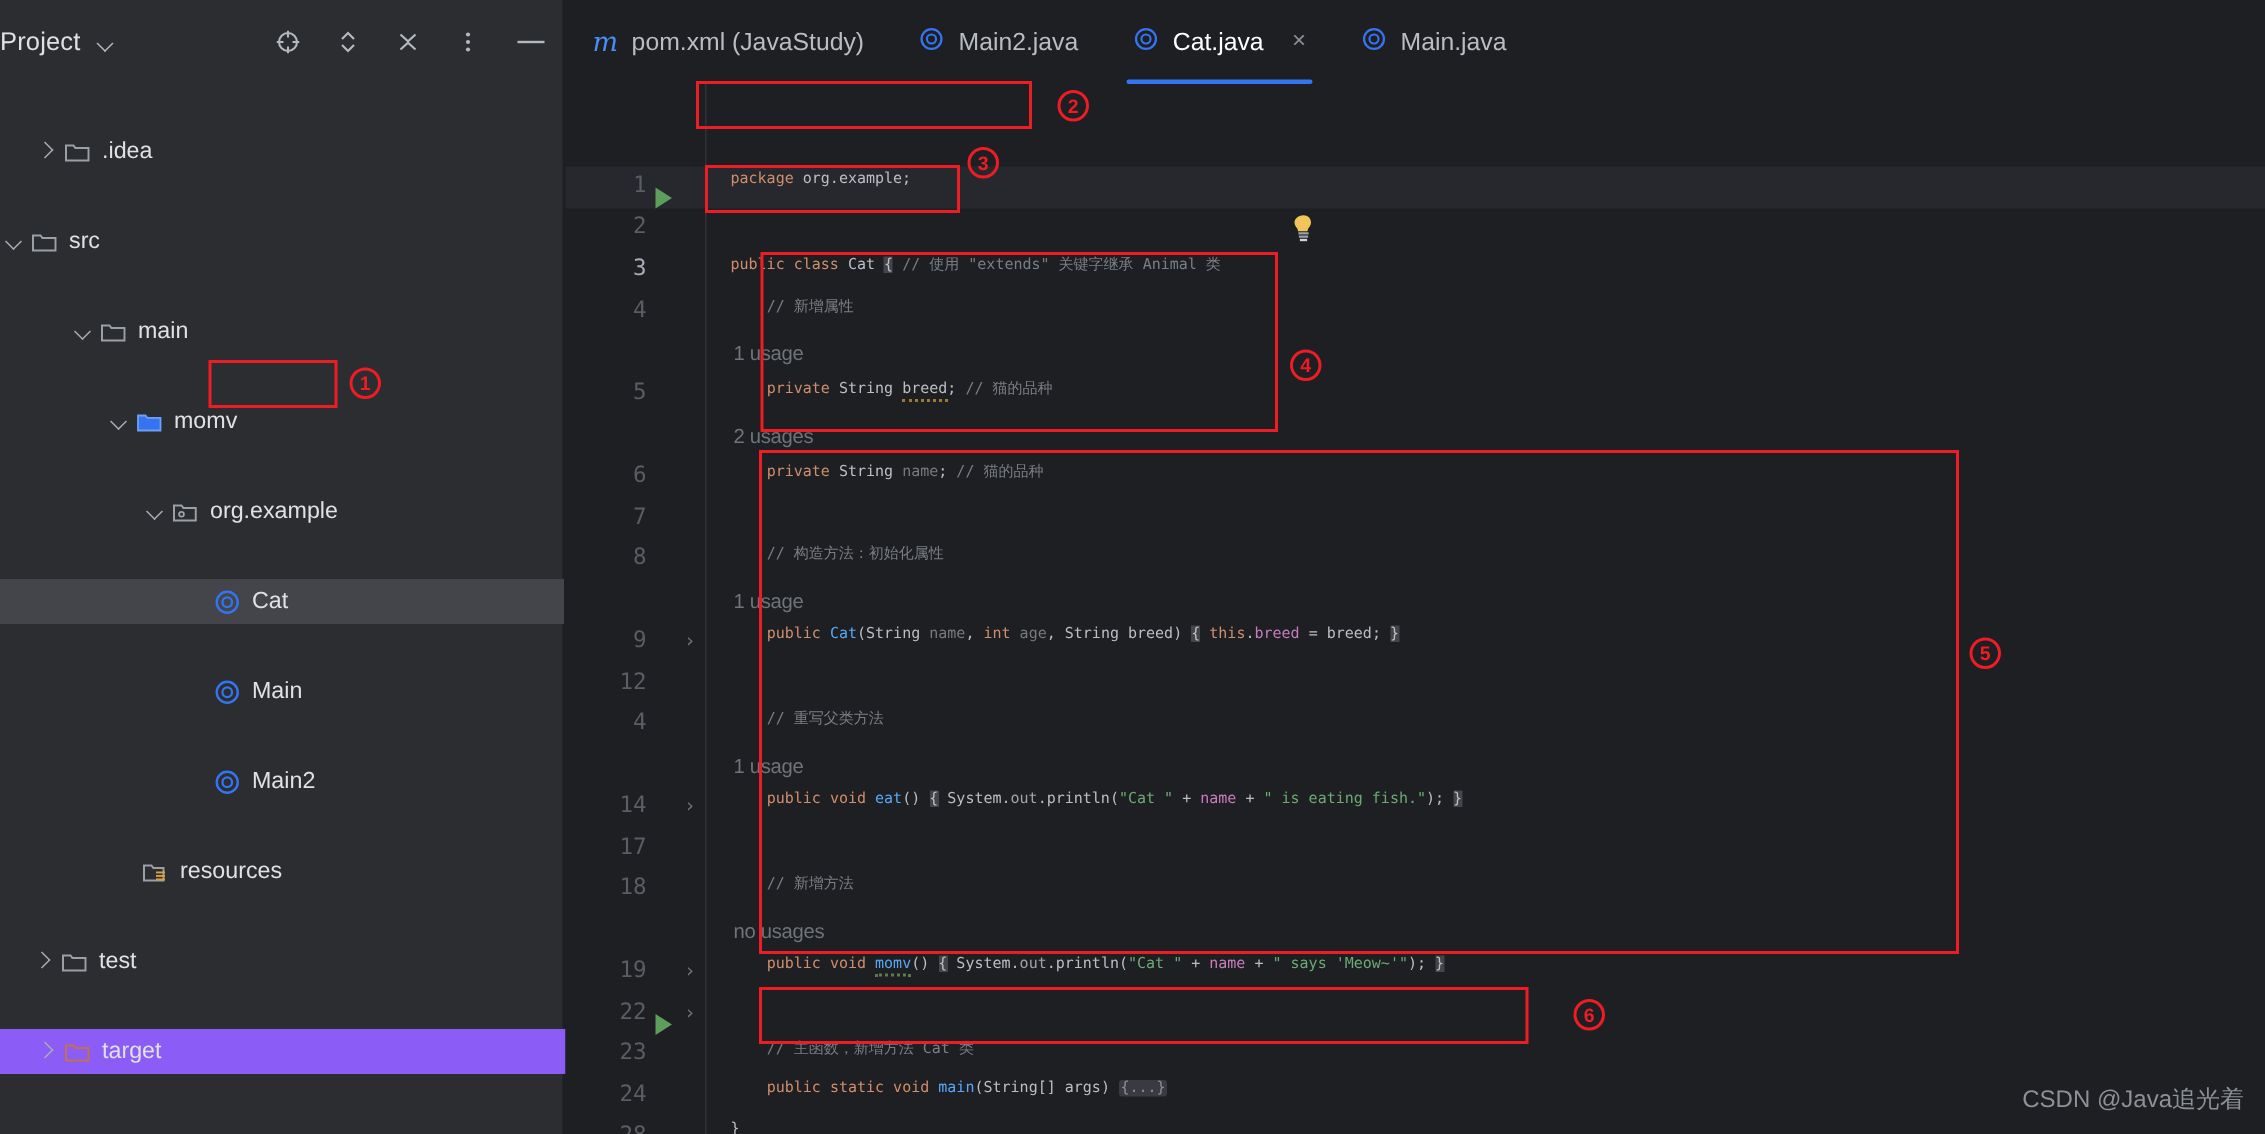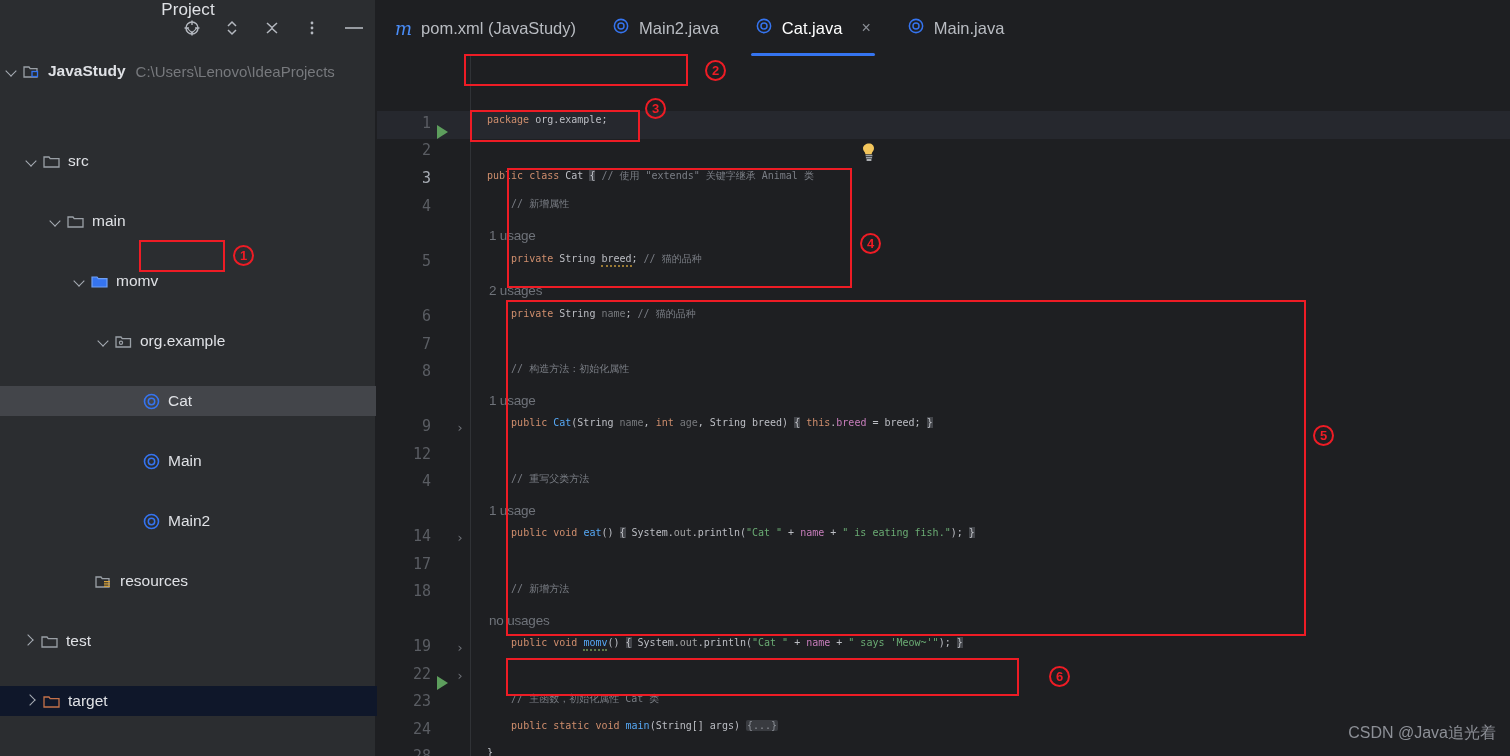--- a/index.html
+++ b/index.html
@@ -13,21 +13,21 @@
   }
   
   #project-panel{
     position:absolute;left:0;top:0;width:376px;height:756px;
     background:#2b2d30;
     border-right:1px solid #1e1f22;
     box-sizing:border-box;
   }
   #project-toolbar{
     position:absolute;left:0;top:0;width:376px;height:56px;
-    display:flex;align-items:center;flex-direction:column;
+    display:flex;align-items:center;
   }
   #project-title{
     font-size:17px;color:#dfe1e5;margin-left:0px;padding-left:0px;
     letter-spacing:.1px;
   }
   .chev-dn{
     display:inline-block;width:14px;height:14px;position:relative;margin-left:10px;
   }
   .chev-dn::before{
     content:"";position:absolute;left:2px;top:4px;width:7px;height:7px;
@@ -48,21 +48,21 @@
     border-right:1.4px solid #a8adb5;border-bottom:1.4px solid #a8adb5;transform:rotate(45deg);
   }
   .row .arrow.right::before{
     content:"";position:absolute;left:4px;top:5px;width:7px;height:7px;
     border-right:1.4px solid #a8adb5;border-bottom:1.4px solid #a8adb5;transform:rotate(-45deg);
   }
   .row .lbl{color:#dfe1e5;}
   .row .sub{color:#77797d;margin-left:10px;font-size:15px;}
   .ico{flex:0 0 auto;margin-right:7px;display:inline-flex;align-items:center;justify-content:center;width:19px;height:19px;}
   .row.selected{background:#43454a;}
-  .row.target-hl{background:#0f172a;}
+  .row.target-hl{background:#8b5cf6;}
 
   
   #editor{
     position:absolute;left:377px;top:0;width:1133px;height:756px;background:#1e1f22;
   }
   #tabs{
     position:absolute;left:0;top:0;width:1133px;height:56px;
     display:flex;align-items:center;
   }
   .tab{
@@ -182,34 +182,32 @@
       <span class="tb-ico">
         <svg width="24" height="20" viewBox="0 0 24 20">
             <line x1="3" y1="10" x2="21" y2="10" stroke="#b4b8bf" stroke-width="1.6"></line>
           </svg>
       </span>
     </div>
   </div>
 
   <div id="tree">
 
-    <div class="row" style="top:0;padding-left:2px">
-      <span class="arrow down"></span>
-      <span class="ico">
-        <svg width="19" height="19" viewBox="0 0 19 19">
-            <path d="M2 5h5l1.2 1.6H15V15H2z" fill="none" stroke="#9aa0a6" stroke-width="1.3"></path>
-            <rect x="10" y="9.5" width="5.5" height="5" fill="#2b2d30" stroke="#3574f0" stroke-width="1.3"></rect>
-          </svg>
-      </span>
-      <span class="lbl" style="font-weight:bold">JavaStudy</span>
-      <span class="sub">C:\Users\Lenovo\IdeaProjects</span>
-    </div>
-
-
-    <div class="row" style="top:60px;padding-left:22px">
+
+    <div class="row" style="top:30px;padding-left:22px">
+      <span class="arrow right"></span>
+      <span class="ico">
+        <svg width="19" height="19" viewBox="0 0 19 19">
+            <path d="M2 5h5l1.2 1.6H17V15H2z" fill="none" stroke="#9aa0a6" stroke-width="1.3"></path>
+          </svg>
+      </span>
+      <span class="lbl">.idea</span>
+    </div>
+
+    <div class="row" style="top:60px;">
       <span class="arrow down"></span>
       <span class="ico">
         <svg width="19" height="19" viewBox="0 0 19 19">
             <path d="M2 5h5l1.2 1.6H17V15H2z" fill="none" stroke="#9aa0a6" stroke-width="1.3"></path>
           </svg>
       </span>
       <span class="lbl">src</span>
     </div>
 
     <div class="row" style="top:90px;padding-left:46px">
@@ -405,21 +403,21 @@
     <div class="codeline" style="top:416px">    <span class="cm">// 重写父类方法</span></div>
 
     <div class="hintline" style="top:447px">1 usage</div>
     <div class="codeline" style="top:471px">    <span class="kw">public</span> <span class="kw">void</span> <span class="mth">eat</span>() <span class="brace-hl">{</span> System.<span class="sta">out</span>.println(<span class="str">"Cat "</span> + <span class="fld">name</span> + <span class="str">" is eating fish."</span>); <span class="brace-hl">}</span></div>
 
     <div class="codeline" style="top:526px">    <span class="cm">// 新增方法</span></div>
 
     <div class="hintline" style="top:557px">no usages</div>
     <div class="codeline" style="top:581px">    <span class="kw">public</span> <span class="kw">void</span> <span class="mth greensq">momv</span>() <span class="brace-hl">{</span> System.<span class="sta">out</span>.println(<span class="str">"Cat "</span> + <span class="fld">name</span> + <span class="str">" says 'Meow~'"</span>); <span class="brace-hl">}</span></div>
 
-    <div class="codeline" style="top:636px">    <span class="cm">// 主函数，初始化属性 Cat 类</span></div>
+    <div class="codeline" style="top:636px">    <span class="cm">// 主函数，新增方法 Cat 类</span></div>
 
     <div class="codeline" style="top:664px">    <span class="kw">public</span> <span class="kw">static</span> <span class="kw">void</span> <span class="mth">main</span>(<span class="typ">String</span>[] args) <span class="ellip">{...}</span></div>
 
     <div class="codeline" style="top:691px">}</div>
 
     <div id="bulb">
       <svg width="18" height="20" viewBox="0 0 18 20">
         <path d="M9 1.5c3 0 5 2.1 5 4.8 0 2.1-1.3 3.1-1.9 4.2-.3.6-.4 1.2-.4 1.7H5.3c0-.5-.1-1.1-.4-1.7C4.3 9.4 3 8.4 3 6.3 3 3.6 6 1.5 9 1.5z" fill="#f2c55c"></path>
         <rect x="5.6" y="12.8" width="6.8" height="1.5" fill="#9aa0a6"></rect>
         <rect x="5.9" y="15" width="6.2" height="1.5" fill="#9aa0a6"></rect>

